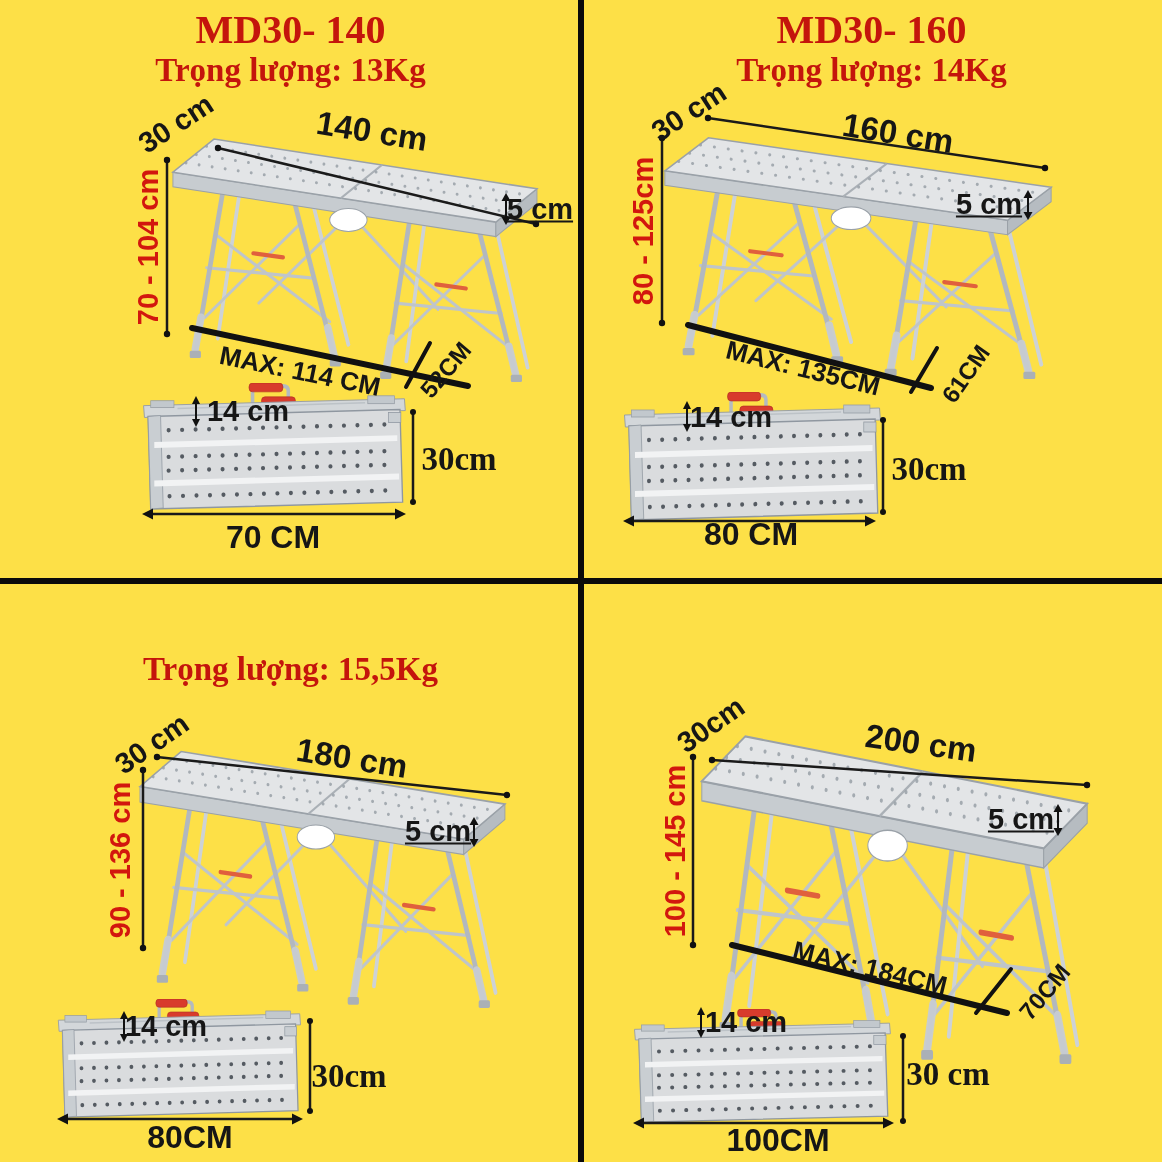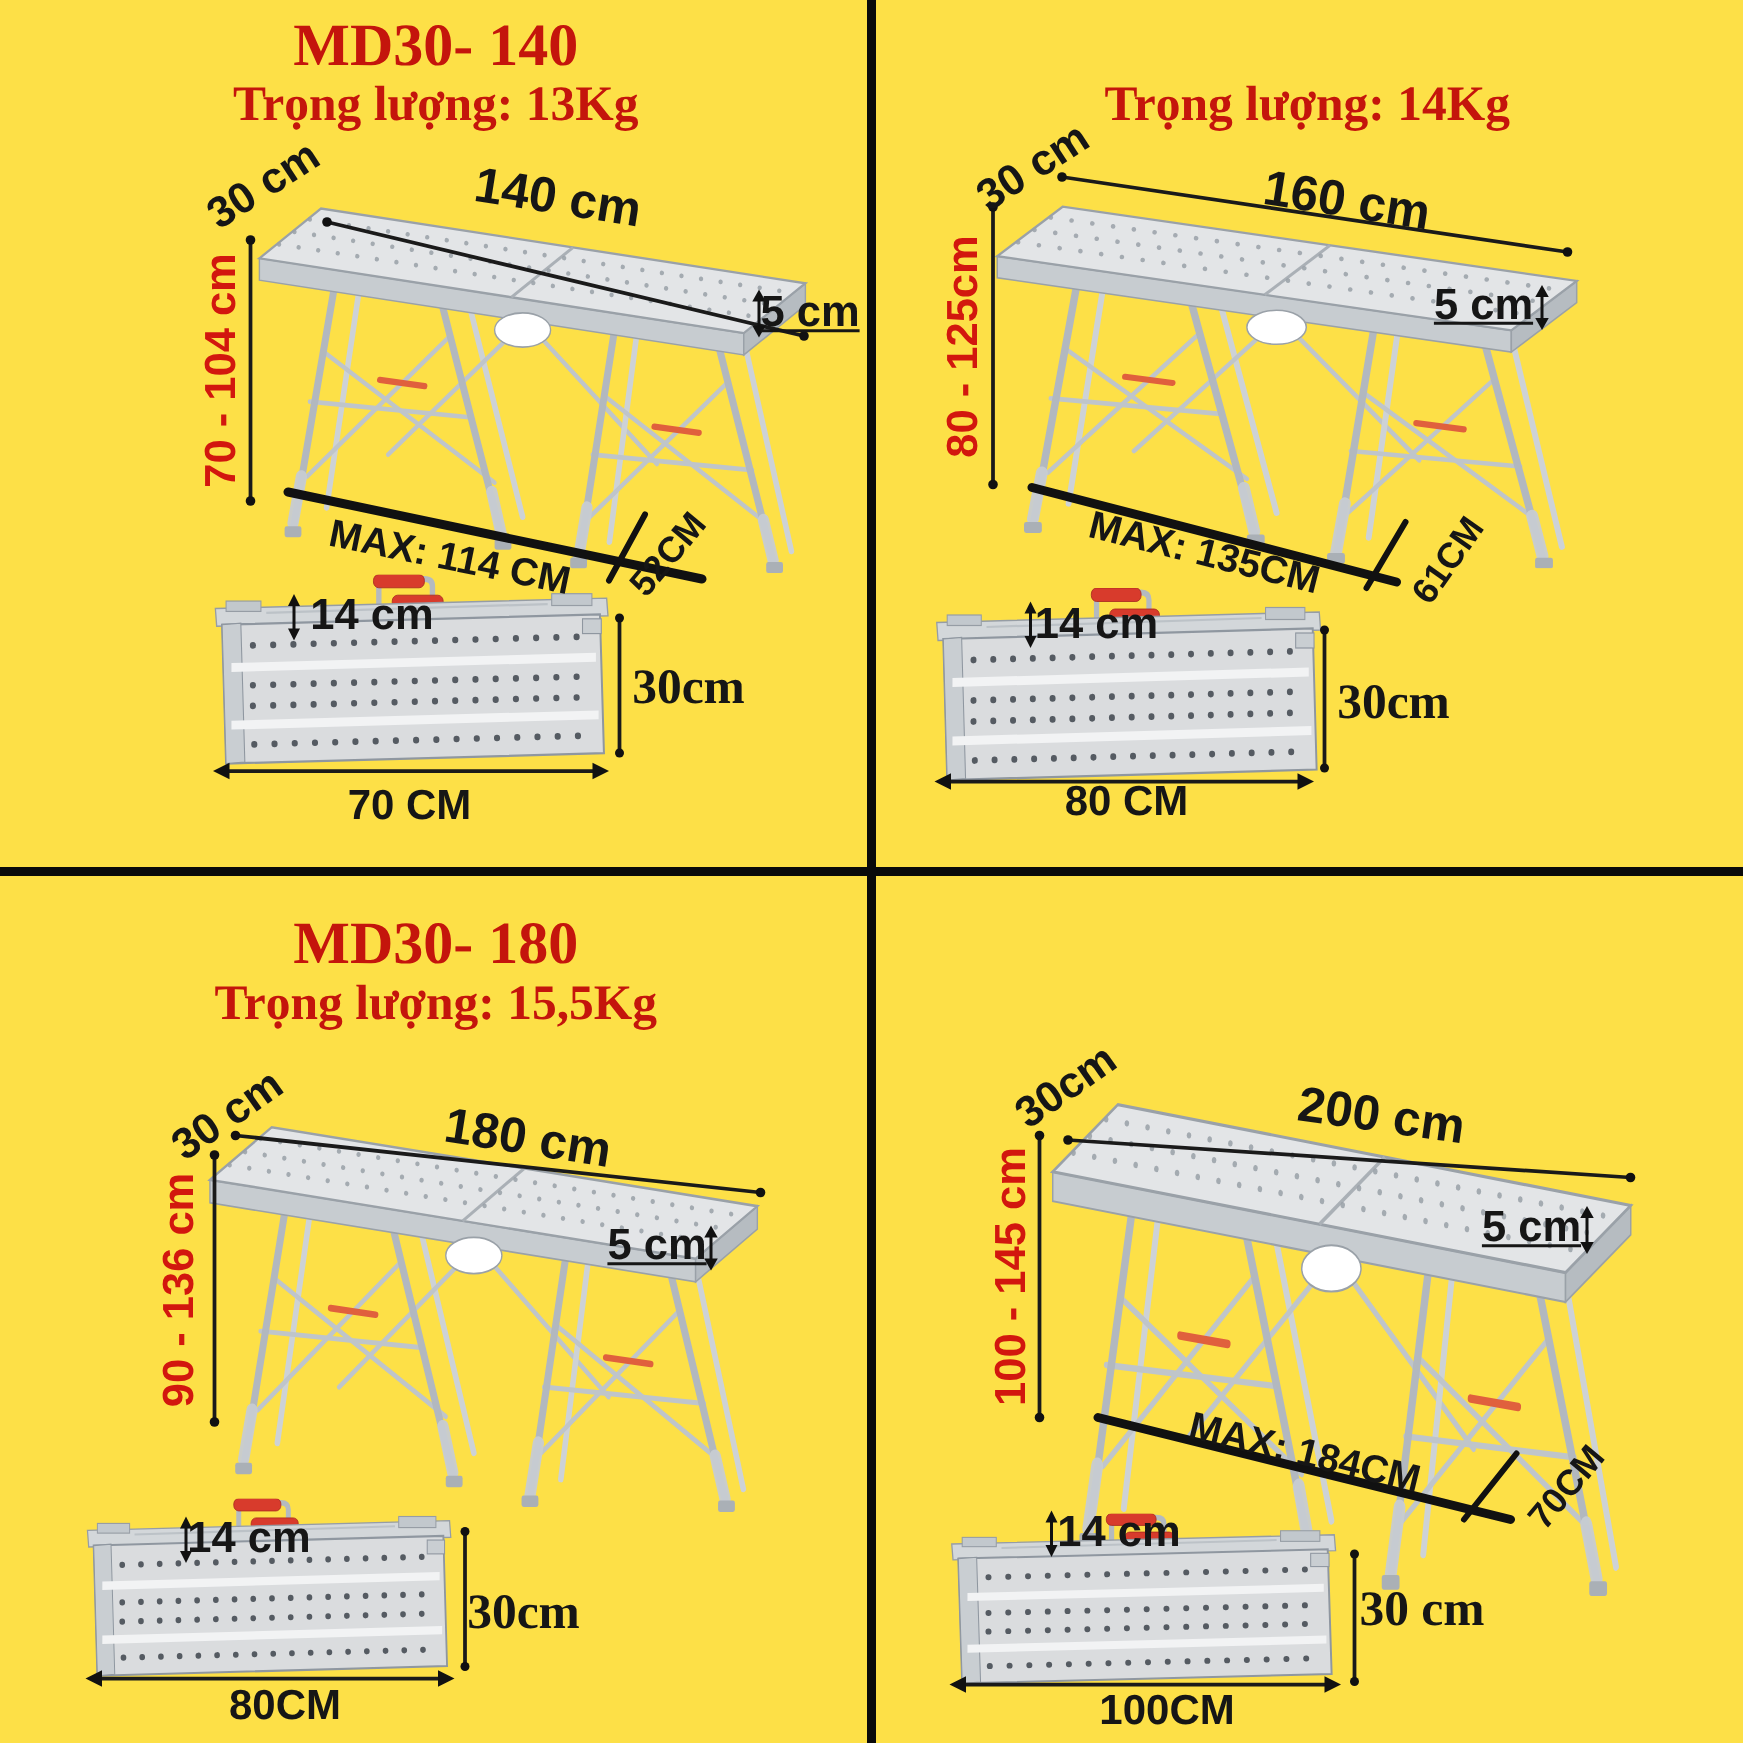--- a/index.html
+++ b/index.html
@@ -12,21 +12,21 @@
   #q0{left:0;top:0;} #q1{left:581px;top:0;} #q2{left:0;top:581px;} #q3{left:581px;top:581px;}
   .model{position:absolute;left:0;top:6px;width:100%;text-align:center;
          font-family:"Liberation Serif",serif;font-weight:bold;font-size:40px;color:#c4150c;margin:0;}
   .weight{position:absolute;left:0;top:52px;width:100%;text-align:center;
          font-family:"Liberation Serif",serif;font-weight:bold;font-size:33px;color:#c4150c;margin:0;}
   .quad.bottom .model{top:24px;} .quad.bottom .weight{top:70px;}
   .lab{position:absolute;font-weight:bold;color:#161616;white-space:nowrap;
        transform:translate(-50%,-50%);line-height:1;}
   .lab.red{color:#d2170e;}
   .lab.serif{font-family:"Liberation Serif",serif;}
-  .f-depth{font-size:33px;} .f-len{font-size:28px;} .f-h{font-size:29px;}
+  .f-depth{font-size:33px;} .f-len{font-size:32px;} .f-h{font-size:29px;}
   .d-depth{font-size:29px;} .d-len{font-size:33px;} .d-hr{font-size:29px;}
   .d-th{font-size:29px;text-decoration:underline;} .d-max{font-size:26px;} .d-foot{font-size:24px;}
   svg.art,svg.dims{position:absolute;}
   svg.dims{left:0;top:0;pointer-events:none;}
   .dimline{stroke:#1a1a1a;stroke-width:2.5;}
   .thick{stroke:#111;stroke-width:6;stroke-linecap:round;}
   .footline{stroke:#111;stroke-width:4;stroke-linecap:round;}
   .enddot{fill:#111;}
   .arr{fill:#111;}
   .smline{stroke:#111;stroke-width:2;}
@@ -158,20 +158,21 @@
     <div class="lab d-hr red" style="left:148px;top:247px;transform:translate(-50%,-50%) rotate(-90deg)">70 - 104 cm</div>
     <div class="lab d-th" style="left:540px;top:209px">5 cm</div>
     <div class="lab d-max" style="left:300px;top:371px;transform:translate(-50%,-50%) rotate(11.5deg)">MAX: 114 CM</div>
     <div class="lab d-foot" style="left:446px;top:370px;transform:translate(-50%,-50%) rotate(-50deg)">52CM</div>
     <div class="lab f-h" style="left:248px;top:411px">14 cm</div>
     <div class="lab f-depth serif" style="left:459px;top:459px">30cm</div>
     <div class="lab f-len" style="left:273px;top:537px">70 CM</div>
   </section>
 
   <section class="quad" id="q1">
+    <h1 class="model">MD30- 160</h1>
     <h2 class="weight">Trọng lượng: 14Kg</h2>
     <svg class="art" style="left:68px;top:111px" width="416" height="268" viewBox="0 0 420 260" preserveAspectRatio="none">
       <use href="#scaffold-open"></use>
       </svg>
     <svg class="art" style="left:40px;top:392px" width="262" height="130" viewBox="0 0 300 130" preserveAspectRatio="none">
       <use href="#scaffold-folded"></use>
       </svg>
     <svg class="dims" width="581" height="581" viewBox="0 0 581 581">
       <line class="dimline" x1="127" y1="118" x2="464" y2="168"></line>
       <circle class="enddot" cx="127" cy="118" r="3.2"></circle>
@@ -199,21 +200,20 @@
     <div class="lab d-hr red" style="left:62px;top:231px;transform:translate(-50%,-50%) rotate(-90deg)">80 - 125cm</div>
     <div class="lab d-th" style="left:408px;top:204px">5 cm</div>
     <div class="lab d-max" style="left:222px;top:368px;transform:translate(-50%,-50%) rotate(14deg)">MAX: 135CM</div>
     <div class="lab d-foot" style="left:385px;top:374px;transform:translate(-50%,-50%) rotate(-55deg)">61CM</div>
     <div class="lab f-h" style="left:150px;top:417px">14 cm</div>
     <div class="lab f-depth serif" style="left:348px;top:469px">30cm</div>
     <div class="lab f-len" style="left:170px;top:534px">80 CM</div>
   </section>
 
   <section class="quad bottom" id="q2">
-    <h1 class="model">MD30- 180</h1>
     <h2 class="weight">Trọng lượng: 15,5Kg</h2>
     <svg class="art" style="left:125px;top:142px" width="393" height="285" viewBox="0 0 420 260" preserveAspectRatio="none">
       <use href="#scaffold-open"></use>
       </svg>
     <svg class="art" style="left:55px;top:418px" width="248" height="120" viewBox="0 0 300 130" preserveAspectRatio="none">
       <use href="#scaffold-folded"></use>
       </svg>
     <svg class="dims" width="581" height="581" viewBox="0 0 581 581">
       <line class="dimline" x1="157" y1="176" x2="507" y2="214"></line>
       <circle class="enddot" cx="157" cy="176" r="3.2"></circle>

